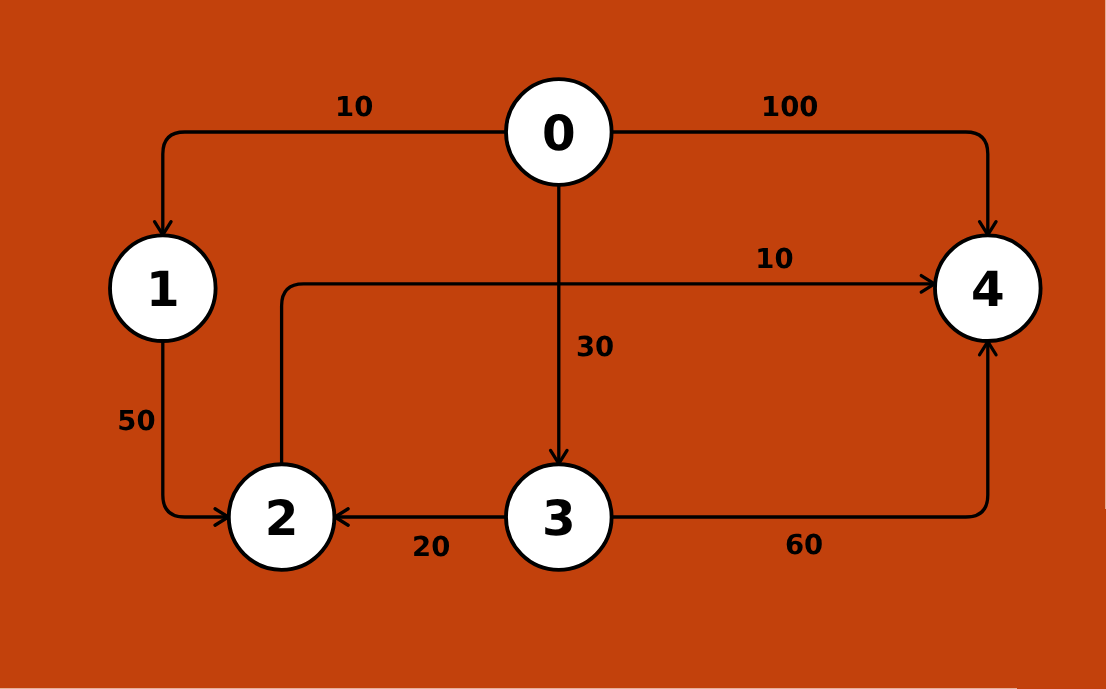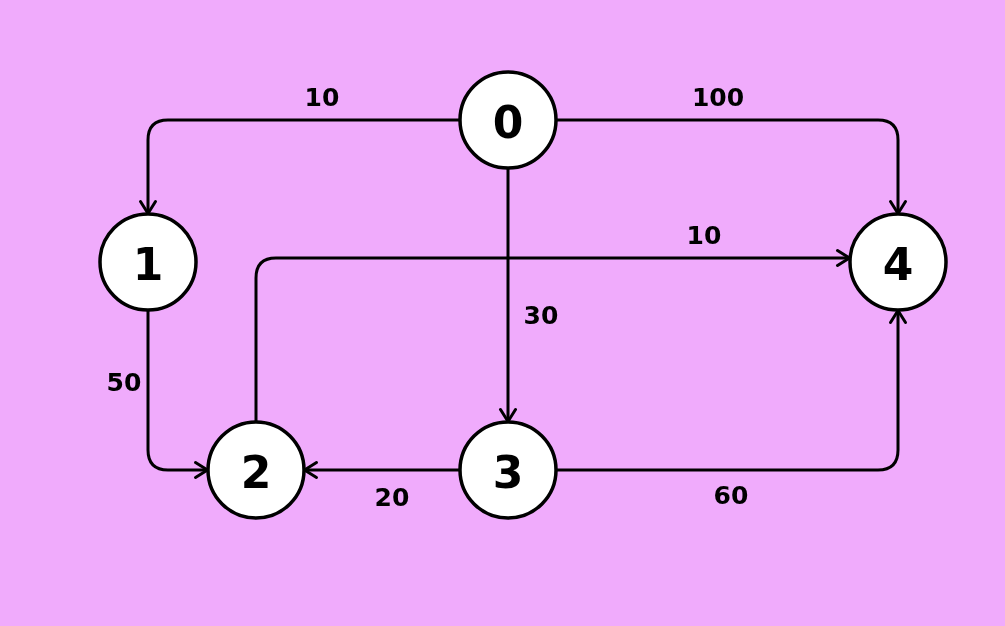--- a/index.html
+++ b/index.html
@@ -8,21 +8,21 @@
     background: #ffffff;
     width: 1005px;
     height: 626px;
     overflow: hidden;
     font-family: "DejaVu Sans", "Liberation Sans", sans-serif;
   }
   .stage {
     position: relative;
     width: 1005px;
     height: 626px;
-    background: #f0abfc;
+    background: #c2410c;
   }
   svg { display: block; }
   .edge-path {
     fill: none;
     stroke-width: 3;
     stroke-linecap: round;
   }
   .edge-label {
     font-family: "DejaVu Sans", "Liberation Sans", sans-serif;
     font-size: 25px;

